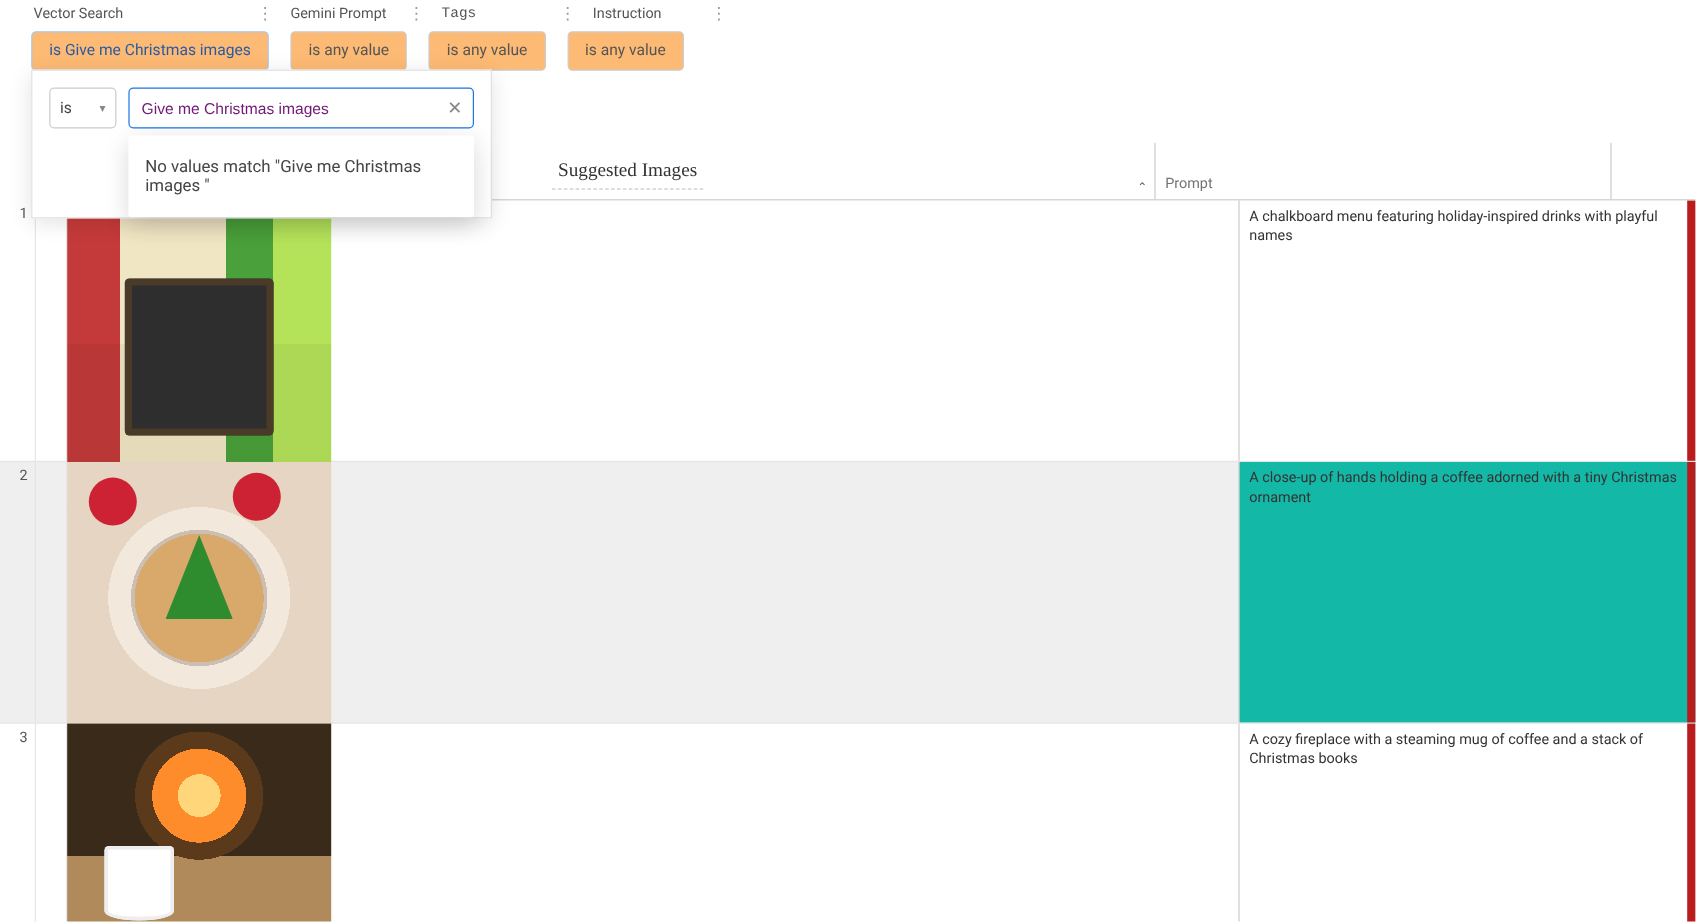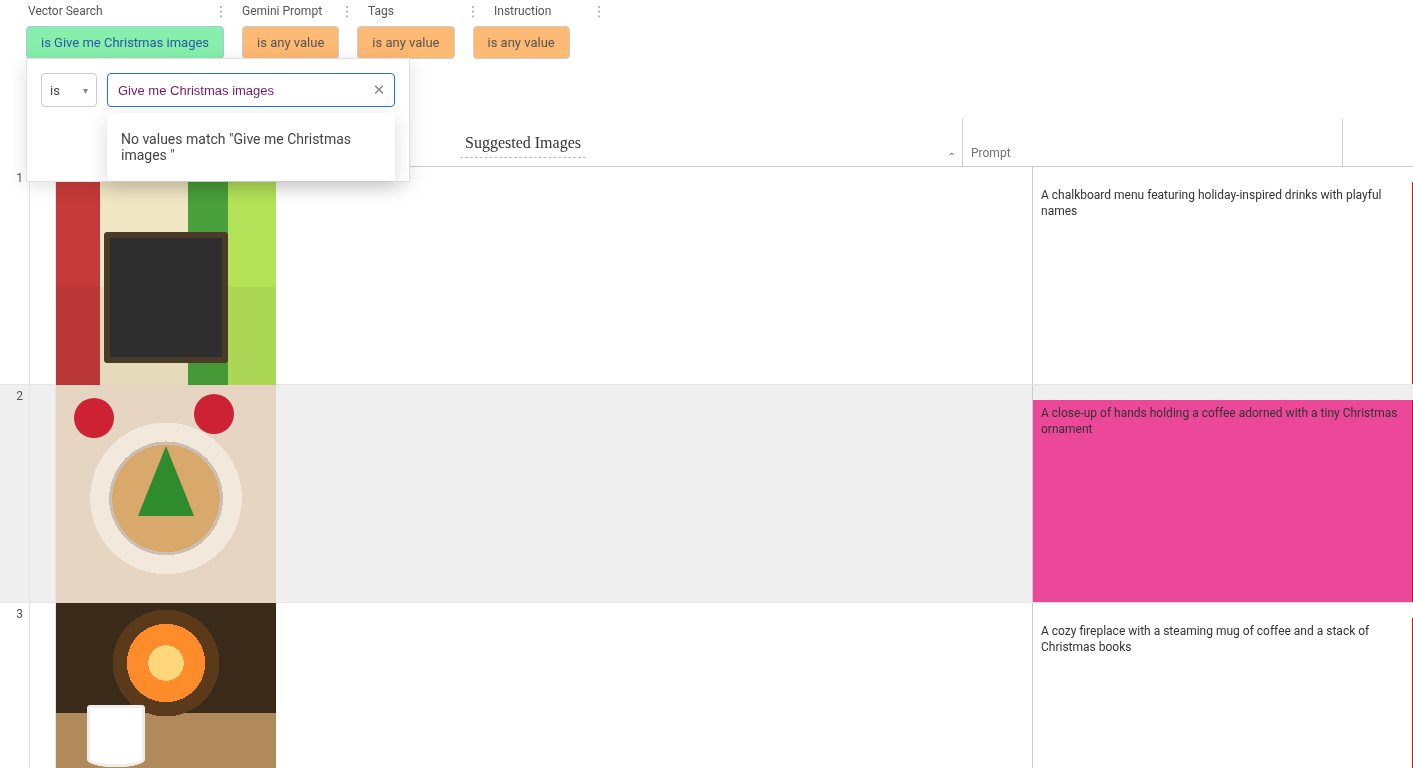--- a/index.html
+++ b/index.html
@@ -32,21 +32,21 @@
   .filter-label-row {
     display: flex;
     align-items: center;
     gap: 4px;
     color: #555;
     font-size: 12px;
     height: 16px;
   }
   .col-vector { width: 176px; }
   .col-gemini { width: 88px; }
-  .col-tags { width: 88px; }
+  .col-tags { width: 88px; font-family: Liberation Mono, monospace; }
   .col-instr { width: 88px; }
   .filter-menu-icon {
     color: #999;
     width: 14px;
     display: flex;
     align-items: center;
     justify-content: center;
     font-size: 14px;
     cursor: pointer;
   }
@@ -60,21 +60,21 @@
     border: 1px solid #ccc;
     border-radius: 4px;
     padding: 8px 14px;
     font-size: 13px;
     background: #fdba74;
     color: #555;
     cursor: pointer;
     white-space: nowrap;
   }
   .pill.active {
-    background: #86efac;
+    background: #fdba74;
     border-color: #a8c7eb;
     color: #2a5aa3;
   }
 
   
   .filter-popover {
     position: absolute;
     left: 26px;
     top: 58px;
     background: #fff;
@@ -278,25 +278,24 @@
   }
   .row-fill {
     flex: 1;
     border-right:1px solid #ccc;
   }
   .prompt-cell {
     width: 380px;
     padding: 6px 8px;
     font-size: 12px;
     color:#333;
-    border-right:1px solid #b91c1c;
+    border-right:7px solid #b91c1c;
     line-height:1.3;
-    margin-top:15px;
-  }
-  .row.alt .prompt-cell { background:#ec4899; }
+  }
+  .row.alt .prompt-cell { background:#14b8a6; }
 </style>
 </head>
 <body>
 
 <div class="filter-header">
   <div class="filter-col col-vector">
     <div class="filter-label-row">
       <span>Vector Search</span>
     </div>
   </div>

